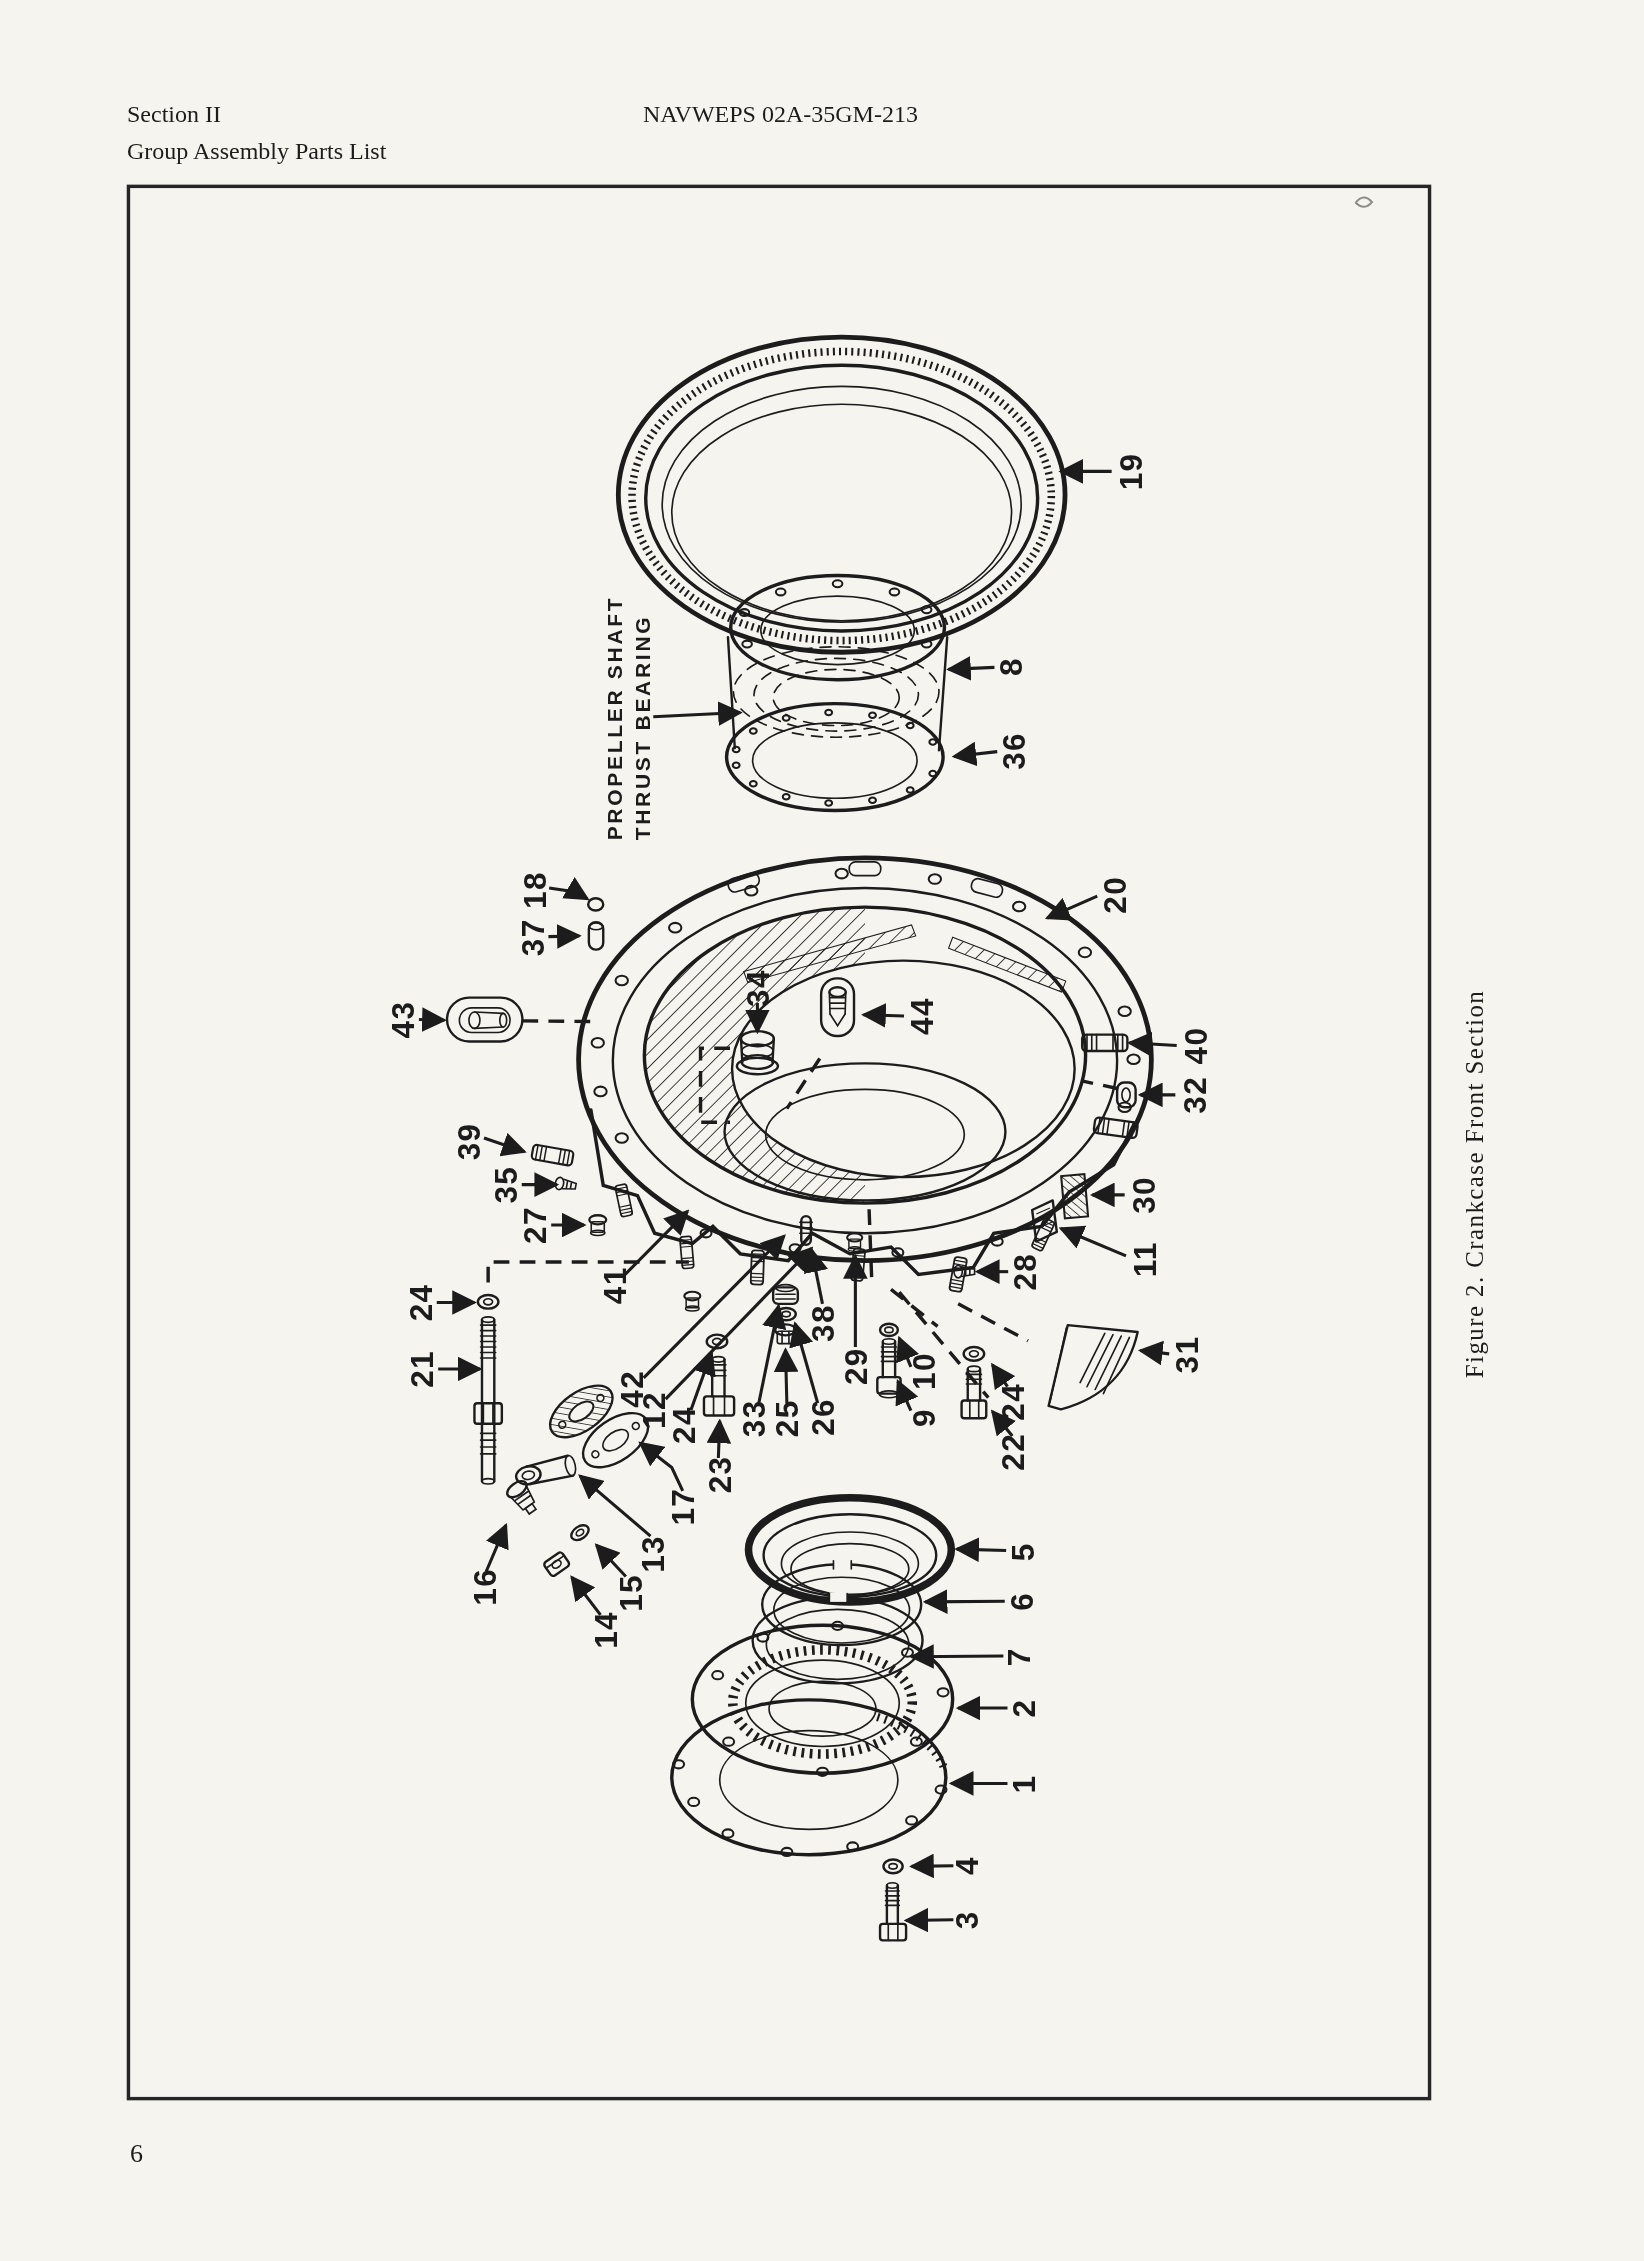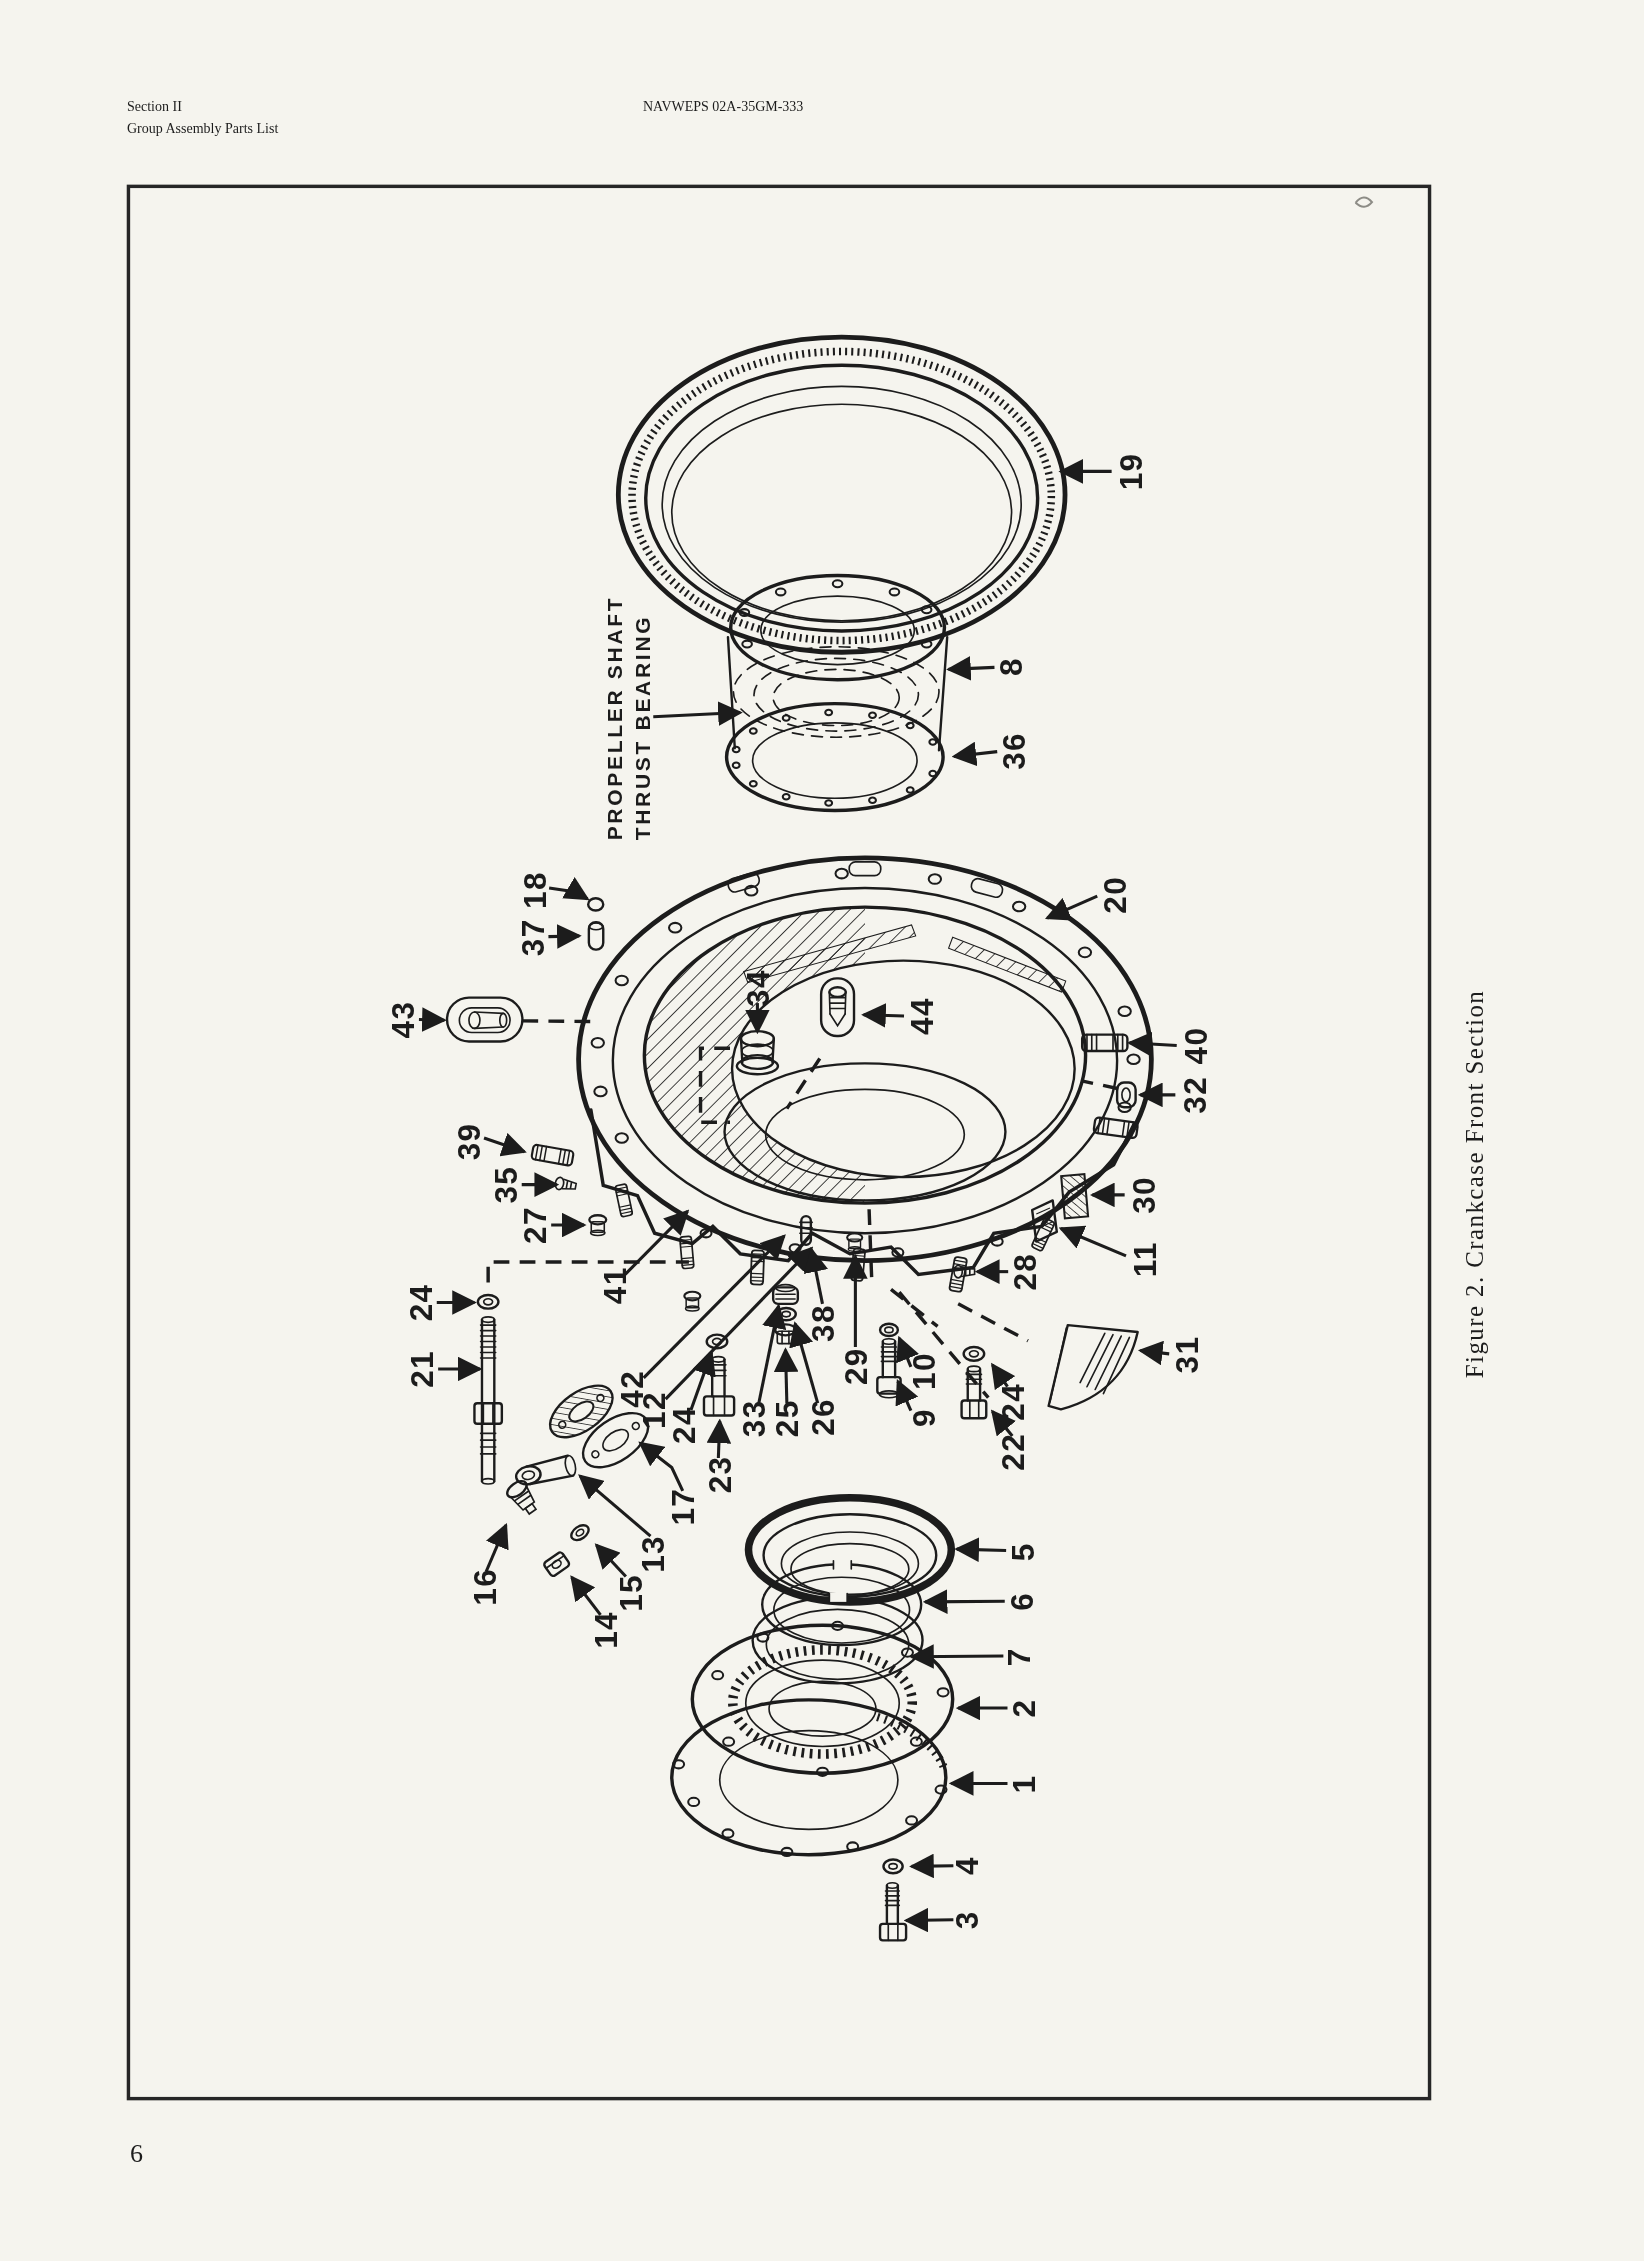--- a/index.html
+++ b/index.html
@@ -4,21 +4,21 @@
 <style>
   :root { --ink:#1c1c1c; --paper:#f5f4ee; }
   html,body { margin:0; padding:0; }
   body {
     width:1645px; height:2261px; position:relative;
     background:var(--paper);
     font-family:"Liberation Serif", serif;
     color:var(--ink);
     overflow:hidden;
   }
-  .hdr { position:absolute; font-size:14px; line-height:1.55; white-space:pre; }
+  .hdr { position:absolute; font-size:24px; line-height:1.55; white-space:pre; }
   #hdr-left   { left:127px; top:96px; }
   #hdr-center { left:643px; top:96px; }
   #page-num   { position:absolute; left:130px; top:2139px; font-size:26px; }
   #fig-caption {
     position:absolute; left:1475px; top:1184px;
     transform:translate(-50%,-50%) rotate(-90deg);
     white-space:nowrap; font-size:25px; letter-spacing:1.4px;
   }
   #thrust-label {
     position:absolute; left:629px; top:718px;
@@ -37,21 +37,21 @@
   .sk  { fill:none; stroke:var(--ink); stroke-width:3.5; stroke-linecap:round; stroke-linejoin:round; }
   .sk2 { fill:none; stroke:var(--ink); stroke-width:2.4; stroke-linecap:round; }
   .sk5 { fill:none; stroke:var(--ink); stroke-width:5;   stroke-linecap:round; }
   .sk7 { fill:none; stroke:var(--ink); stroke-width:7;   stroke-linecap:round; }
   .dots{ fill:none; stroke:var(--ink); stroke-width:3; }
 </style>
 </head>
 <body>
 
 <div class="hdr" id="hdr-left"><span>Section II</span><br><span>Group Assembly Parts List</span></div>
-<div class="hdr" id="hdr-center">NAVWEPS 02A-35GM-333</div>
+<div class="hdr" id="hdr-center">NAVWEPS 02A-35GM-213</div>
 <div id="page-num">6</div>
 <div id="fig-caption">Figure 2.  Crankcase Front Section</div>
 <div id="thrust-label"><span>PROPELLER SHAFT</span><br><span>THRUST BEARING</span></div>
 
 <svg id="fig-svg" width="1645" height="2261" viewBox="0 0 2400 3300" style="position:absolute;left:0;top:0">
   <defs>
     <marker id="arr" viewBox="0 0 10 10" refX="9" refY="5" markerWidth="8" markerHeight="8" orient="auto-start-reverse">
       <path d="M0,0 L10,5 L0,10 z" fill="#1c1c1c"></path>
     </marker>
     <pattern id="hatch" patternUnits="userSpaceOnUse" width="15" height="15" patternTransform="rotate(45)">

